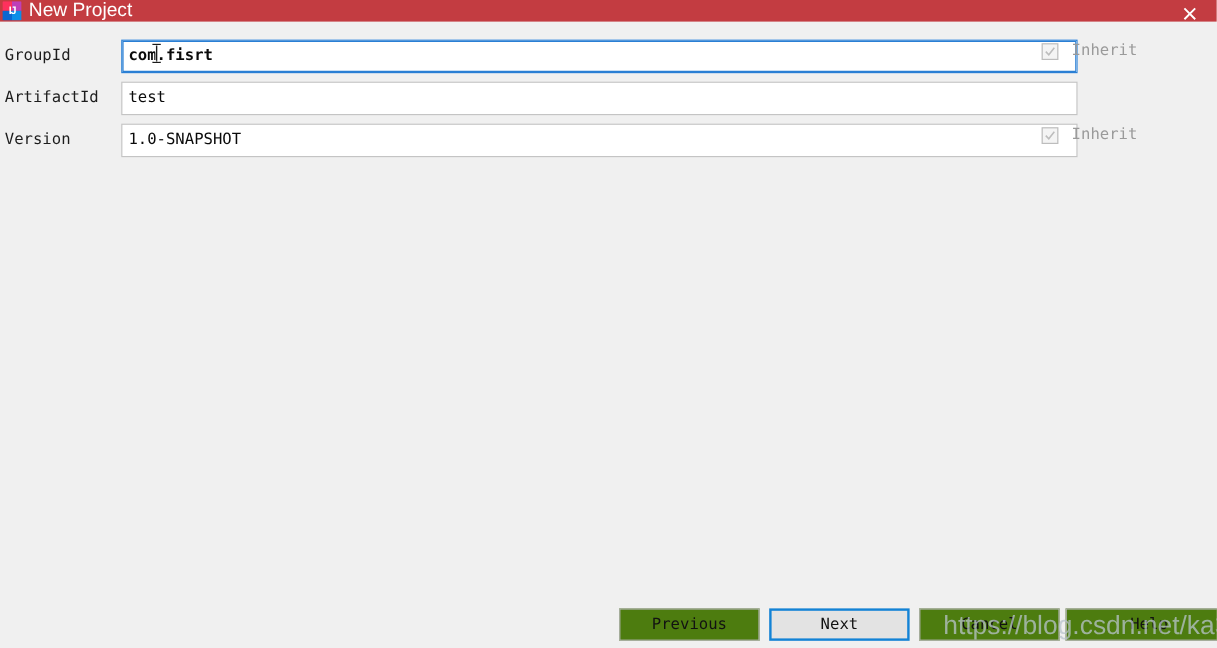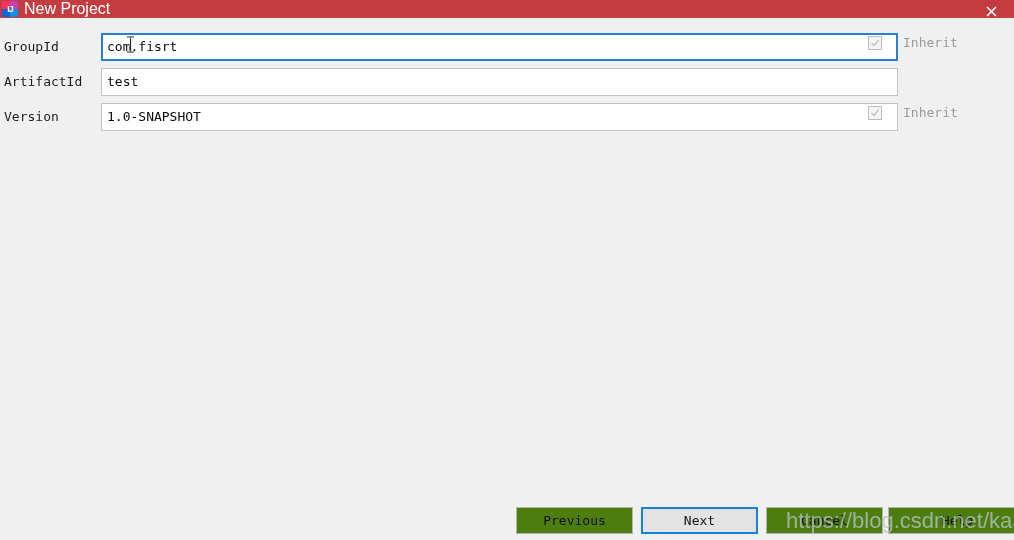--- a/index.html
+++ b/index.html
@@ -109,40 +109,41 @@
     font-family: "DejaVu Sans Mono", "Liberation Mono", monospace;
     font-size: 13px;
     line-height: 26px;
     color: #0a0a0a;
     white-space: nowrap;
     overflow: hidden;
   }
   .text-field.focused {
     border: 1px solid #2a7fd4;
     box-shadow: inset 0 0 0 1px #2a7fd4;
+    font-weight: bold;
   }
 
   
   #mouse-ibeam {
     position: absolute;
     left: 126px;
     top: 36px;
     width: 9px;
     height: 17px;
     pointer-events: none;
   }
   #mouse-ibeam svg { display: block; }
 
   
   .inherit-group {
     position: absolute;
     left: 868px;
     display: flex;
     align-items: center;
-    gap: 21px;
+    gap: 11px;
   }
   #inherit-groupid { top: 35px; }
   #inherit-version { top: 105px; }
 
   .checkbox {
     width: 14px;
     height: 14px;
     box-sizing: border-box;
     background: #f4f4f4;
     border: 1px solid #bdbdbd;

